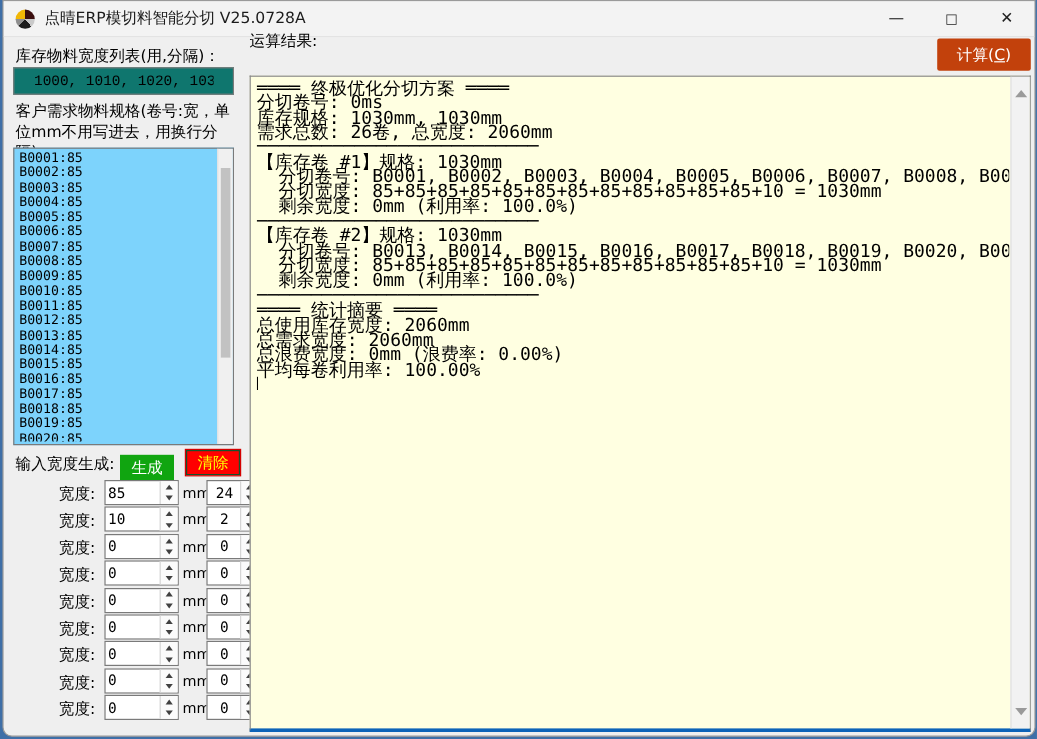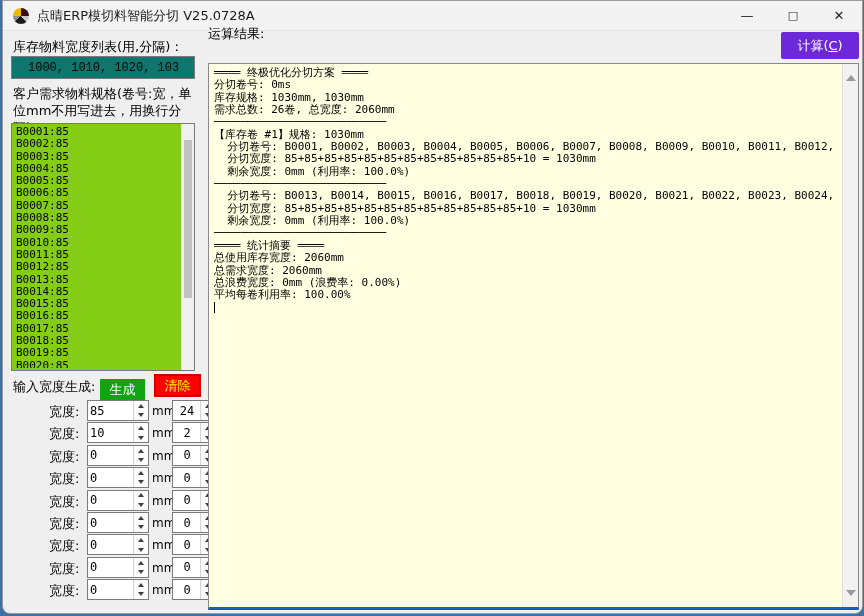--- a/index.html
+++ b/index.html
@@ -16,21 +16,21 @@
   #title-text { position:absolute; left:34px; top:0; height:30px; line-height:30px; font-size:13px; color:#1b1b1b; white-space:nowrap; }
   .winbtn { position:absolute; top:0; width:46px; height:30px; text-align:center; line-height:30px; font-size:13px; color:#222; cursor:default; }
   #btn-min   { right:92px; }
   #btn-max   { right:46px; font-size:11px; }
   #btn-close { right:0;   font-size:13px; }
   
   .lbl { position:absolute; font-size:13px; color:#000; }
   #stock-label { left:10px; top:37px; }
   #stock-input { position:absolute; left:8px; top:55px; width:184px; height:23px; border:1px solid #7a7a7a; background:#0f766e; font-size:12px; padding:0 16px; font-family:Liberation Mono, monospace; }
   #demand-label { left:10px; top:84px; width:186px; line-height:17px; }
-  #demand-box { position:absolute; left:8px; top:122px; width:184px; height:248px; background:#84cc16; border:1px solid #7a7a7a; }
+  #demand-box { position:absolute; left:8px; top:122px; width:184px; height:248px; background:#7dd3fc; border:1px solid #7a7a7a; }
   #demand-text { position:absolute; left:4px; top:2px; right:15px; bottom:2px; overflow:hidden;
     font-family:"DejaVu Sans Mono","Liberation Mono",monospace; font-size:11px; line-height:12.3px; white-space:pre; }
   #demand-scrollbar { position:absolute; right:0; top:0; width:13px; bottom:0; background:#f0f0f0; border-left:1px solid #e2e2e2; }
   #demand-thumb { position:absolute; left:2px; right:2px; top:16px; height:158px; background:#c2c2c2; }
   
   #gen-label { left:10px; top:377px; }
   .btn { position:absolute; border:none; font-size:13px; text-align:center; cursor:pointer; font-family:inherit; }
   #btn-generate { left:97px;  top:378px; width:45px; height:21px; background:#10A510; color:#ffffff; }
   #btn-clear    { left:152px; top:374px; width:45px; height:21px; background:#FF0000; color:#FFFF00; border:1px solid #14532d; outline:1px solid #d40000; }
   
@@ -43,26 +43,26 @@
   .spin .up, .spin .dn { position:absolute; left:0; width:100%; height:50%; display:flex; align-items:center; justify-content:center; cursor:pointer; }
   .spin .up { top:0; } .spin .dn { bottom:0; }
   .tri-up { width:0; height:0; border-left:3px solid transparent; border-right:3px solid transparent; border-bottom:4px solid #404040; }
   .tri-dn { width:0; height:0; border-left:3px solid transparent; border-right:3px solid transparent; border-top:4px solid #404040; }
   .spin1 { left:48px; width:62px; }  .spin1 input { width:42px; }
   .spin2 { left:133px; width:44px; } .spin2 input { width:24px;text-align:center; }
   .unit-mm   { position:absolute; left:113px; top:4px; font-size:12px; }
   .unit-roll { position:absolute; left:180px; top:3px; font-size:13px; }
   
   #result-label { left:205px; top:24px; }
-  #btn-calc { left:778px; top:31px; width:78px; height:27px; background:#6d28d9; color:#fff; font-size:13px; border-radius:2px; }
+  #btn-calc { left:778px; top:31px; width:78px; height:27px; background:#c2410c; color:#fff; font-size:13px; border-radius:2px; }
   #btn-calc u { text-decoration:underline; }
   #results-box { position:absolute; left:205px; top:62px; width:651px; height:547px; background:#FFFFE1;
     border:1px solid #8a8a8a; border-bottom:3px solid #0C63B8; }
   #results-text { position:absolute; left:5px; top:3px; right:17px; bottom:2px; overflow:hidden;
-    font-family:"DejaVu Sans Mono","Liberation Mono",monospace; font-size:11px; line-height:12.35px; color:#000; }
+    font-family:"DejaVu Sans Mono","Liberation Mono",monospace; font-size:15px; line-height:12.35px; color:#000; }
   #results-text div { white-space:pre; }
   #caret { width:1px; height:11px; background:#000; }
   #results-scrollbar { position:absolute; right:0; top:0; width:16px; bottom:0; background:#f2f2f2; border-left:1px solid #e0e0e0; }
   .scroll-arrow { position:absolute; left:0; width:100%; height:16px; display:flex; align-items:center; justify-content:center; }
   #rs-up { top:6px; } #rs-dn { bottom:6px; }
   .sa-up { width:0; height:0; border-left:5px solid transparent; border-right:5px solid transparent; border-bottom:6px solid #9a9a9a; }
   .sa-dn { width:0; height:0; border-left:5px solid transparent; border-right:5px solid transparent; border-top:6px solid #9a9a9a; }
 </style>
 </head>
 <body>
@@ -347,20 +347,21 @@
         <div>════ 终极优化分切方案 ════</div>
         <div>分切卷号: 0ms</div>
         <div>库存规格: 1030mm, 1030mm</div>
         <div>需求总数: 26卷, 总宽度: 2060mm</div>
         <div>──────────────────────────</div>
         <div>【库存卷 #1】规格: 1030mm</div>
         <div>  分切卷号: B0001, B0002, B0003, B0004, B0005, B0006, B0007, B0008, B0009, B0010, B0011, B0012, B0025</div>
         <div>  分切宽度: 85+85+85+85+85+85+85+85+85+85+85+85+10 = 1030mm</div>
         <div>  剩余宽度: 0mm (利用率: 100.0%)</div>
         <div>──────────────────────────</div>
+        <div>【库存卷 #2】规格: 1030mm</div>
         <div>  分切卷号: B0013, B0014, B0015, B0016, B0017, B0018, B0019, B0020, B0021, B0022, B0023, B0024, B0026</div>
         <div>  分切宽度: 85+85+85+85+85+85+85+85+85+85+85+85+10 = 1030mm</div>
         <div>  剩余宽度: 0mm (利用率: 100.0%)</div>
         <div>──────────────────────────</div>
         <div>════ 统计摘要 ════</div>
         <div>总使用库存宽度: 2060mm</div>
         <div>总需求宽度: 2060mm</div>
         <div>总浪费宽度: 0mm (浪费率: 0.00%)</div>
         <div>平均每卷利用率: 100.00%</div>
         <div id="caret"></div>

